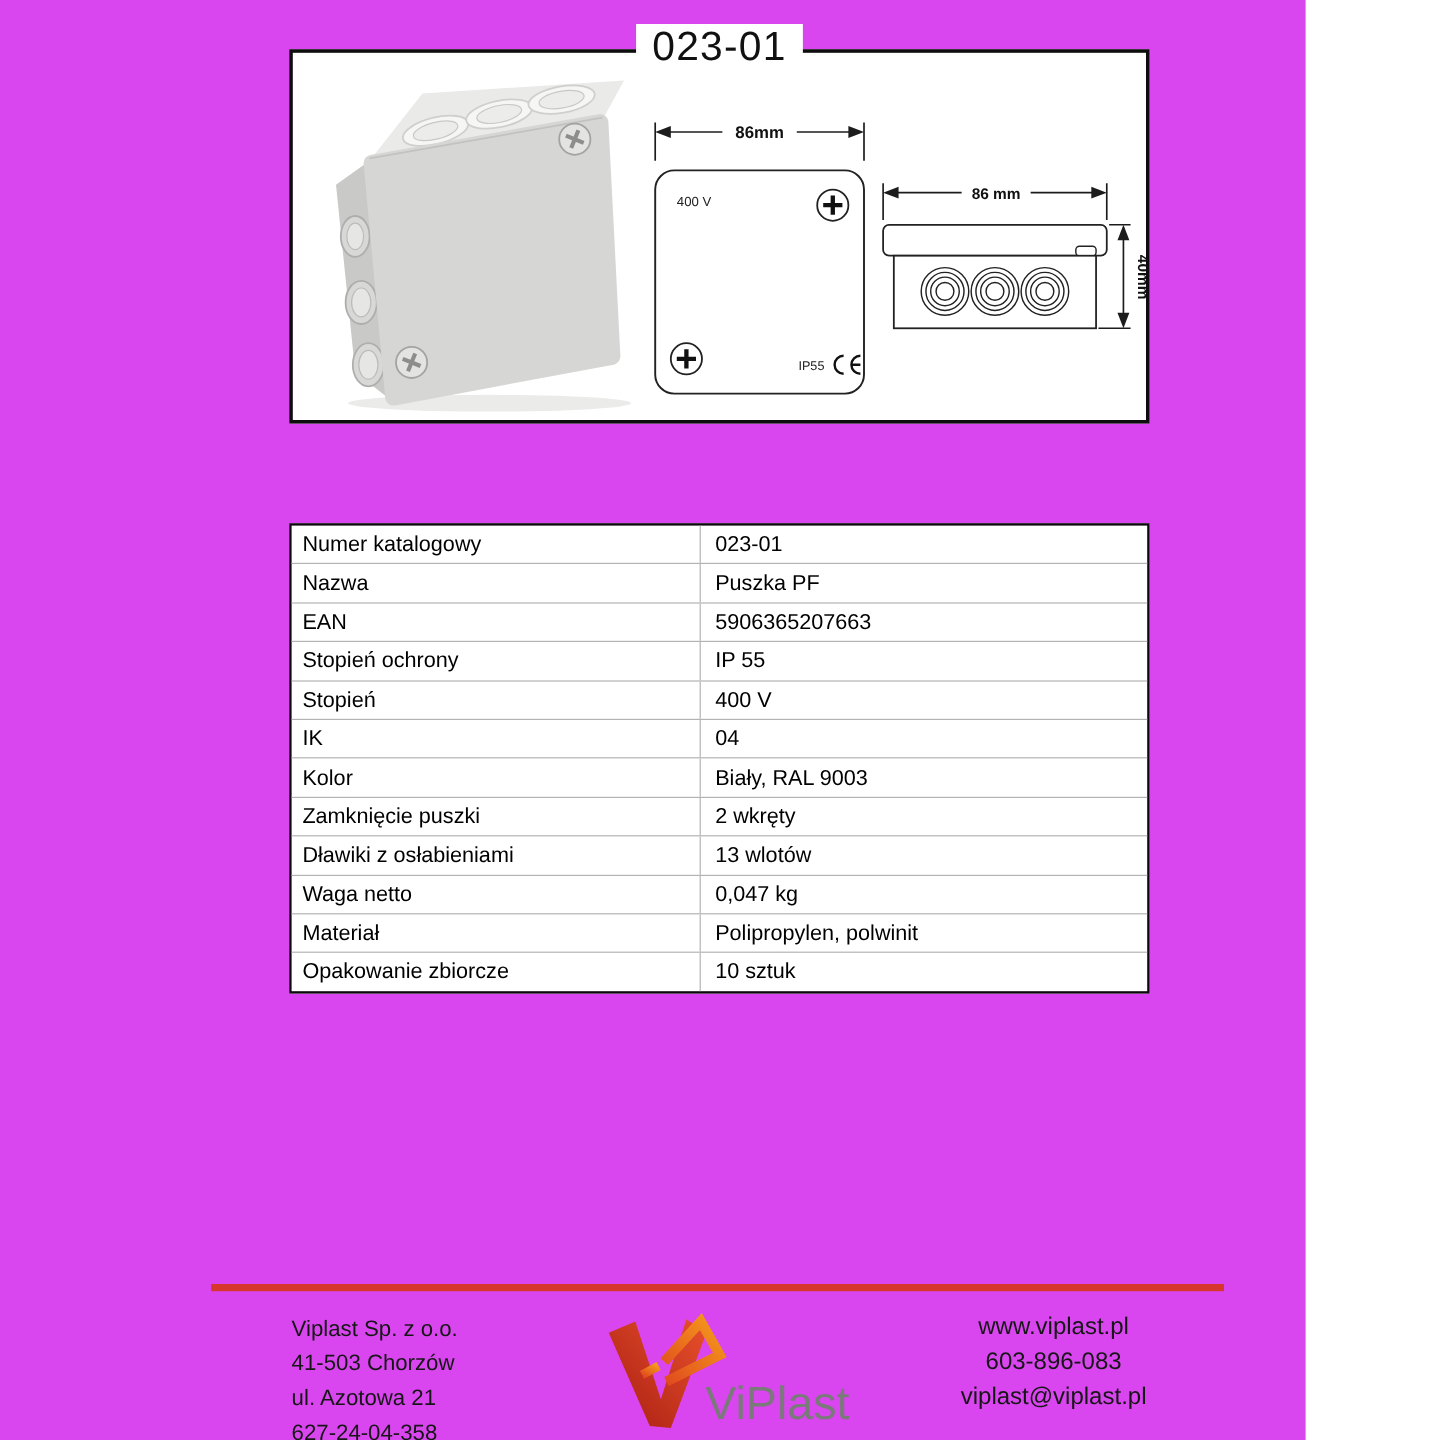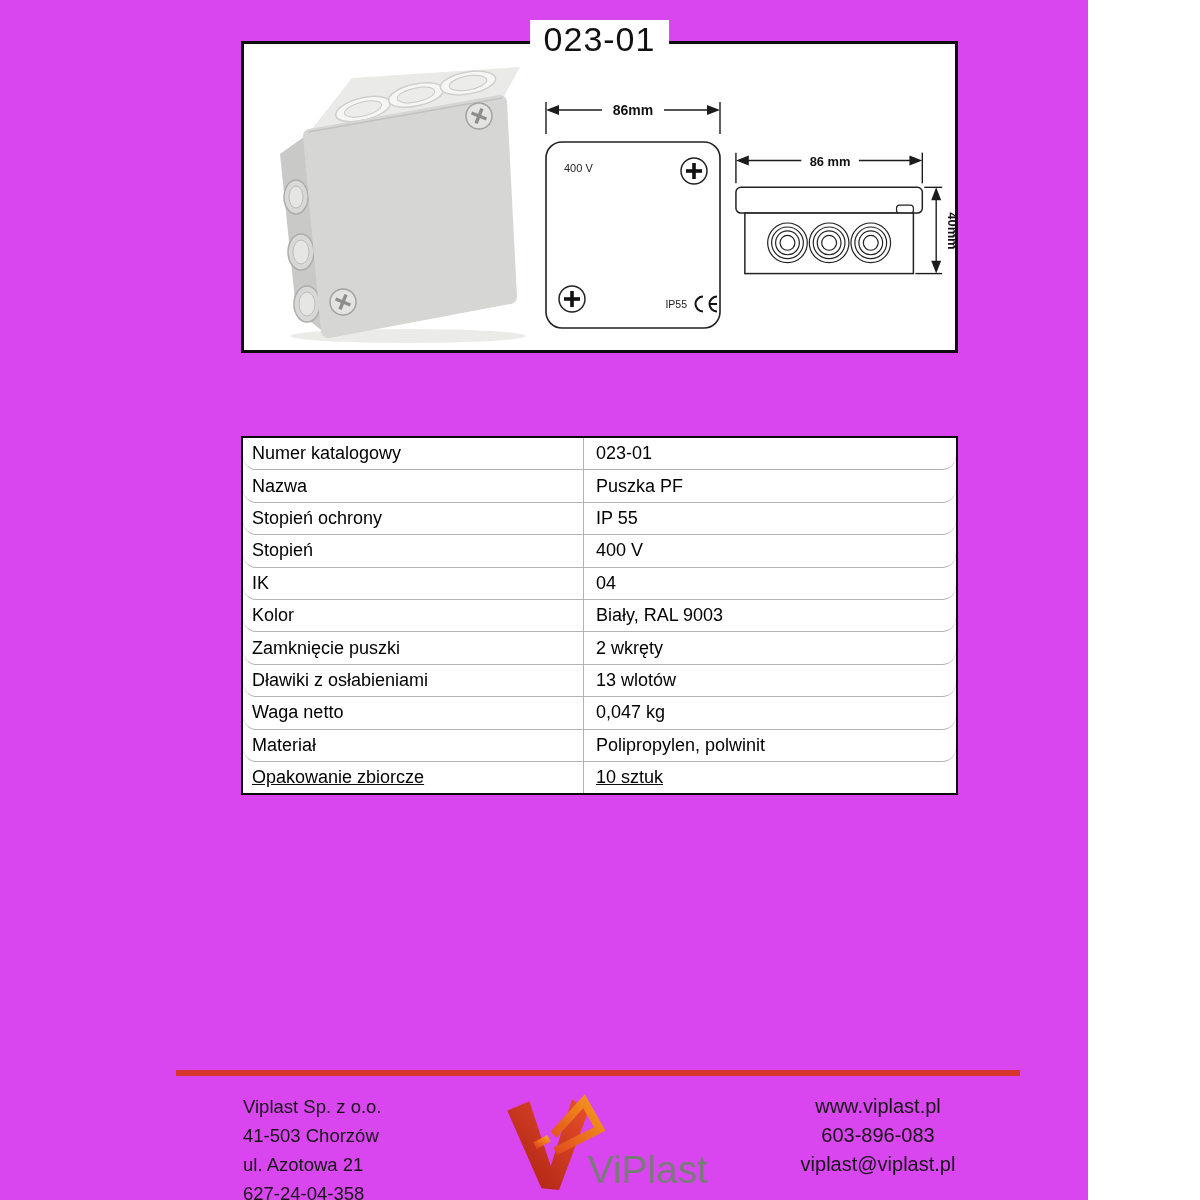--- a/index.html
+++ b/index.html
@@ -14,22 +14,22 @@
                 color:#111;white-space:nowrap;}
 
   .photo-wrap{position:absolute;left:6px;top:8px;width:282px;height:294px;}
   .front-view{position:absolute;left:298px;top:52px;width:182px;height:252px;text-align:right;}
   .side-view{position:absolute;left:484px;top:103px;width:230px;height:155px;}
 
   
   .spec-table{position:absolute;left:241px;top:436px;width:717px;
               border:2px solid #0a0a0a;box-sizing:border-box;background:#fff;}
   .spec-row{display:grid;grid-template-columns:341px 1fr;height:31.4px;
-            border-bottom:1px solid #b3b3b3;border-radius:14px;}
-  .spec-row:last-child{border-bottom:none;text-decoration:underline;}
+            border-bottom:1px solid #b3b3b3;}
+  .spec-row:last-child{border-bottom:none;}
   .spec-label{display:flex;align-items:center;padding-left:9px;font-size:18px;
               border-right:1px solid #b3b3b3;color:#000;}
   .spec-value{display:flex;align-items:center;padding-left:12px;font-size:18px;color:#000;}
 
   
   .footer-line{position:absolute;left:176px;top:1070px;width:844px;height:6px;background:#d6362c;}
   .footer-address{position:absolute;left:243px;top:1092px;font-size:18.5px;
                   line-height:29px;color:#161616;}
   .footer-contact{position:absolute;left:788px;top:1092px;width:180px;text-align:center;
                   font-size:20px;line-height:29px;color:#161616;}
@@ -176,20 +176,24 @@
   </div>
 
   <div class="spec-table">
     <div class="spec-row">
       <div class="spec-label">Numer katalogowy</div>
       <div class="spec-value">023-01</div>
     </div>
     <div class="spec-row">
       <div class="spec-label">Nazwa</div>
       <div class="spec-value">Puszka PF</div>
+    </div>
+    <div class="spec-row">
+      <div class="spec-label">EAN</div>
+      <div class="spec-value">5906365207663</div>
     </div>
     <div class="spec-row">
       <div class="spec-label">Stopień ochrony</div>
       <div class="spec-value">IP 55</div>
     </div>
     <div class="spec-row">
       <div class="spec-label">Stopień</div>
       <div class="spec-value">400 V</div>
     </div>
     <div class="spec-row">

